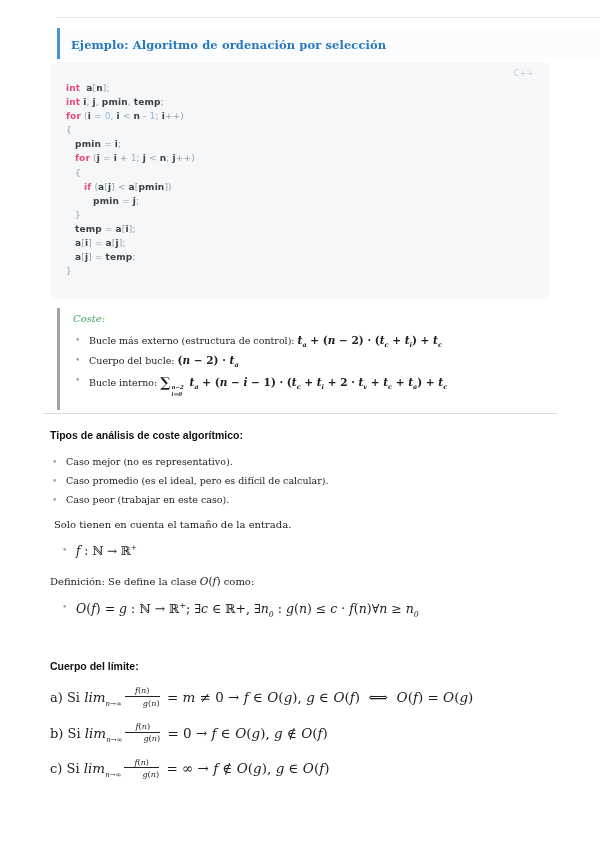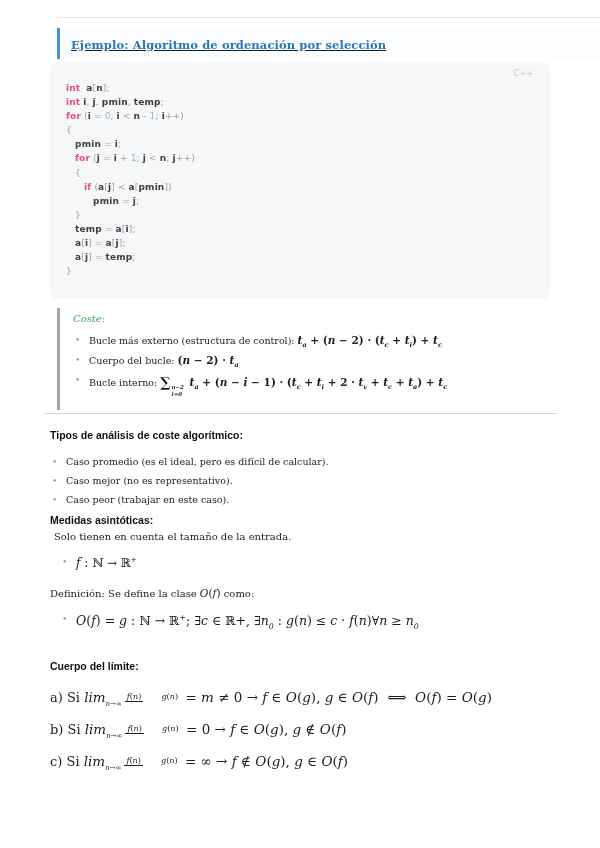--- a/index.html
+++ b/index.html
@@ -4,21 +4,21 @@
 <style>
   html,body{margin:0;padding:0;background:#ffffff;}
   body{width:600px;height:848px;font-family:"DejaVu Serif",serif;color:#1c1c1c;}
   .page{position:relative;width:600px;height:848px;overflow:hidden;background:#fff;}
 
   
   .top-rule{position:absolute;top:17px;left:57px;right:0;height:1px;background:#e7e7e7;}
 
   
   .callout-heading{position:absolute;top:28px;left:57px;right:0;background:#fbfcfd;
-    border-left:3px solid #4694d8;padding:6px 8px 6px 11px;box-sizing:border-box;text-decoration:underline;}
+    border-left:3px solid #4694d8;padding:6px 8px 6px 11px;box-sizing:border-box;}
   .heading-text{color:#2878be;font-weight:bold;font-size:11.5px;letter-spacing:0.1px;
     font-family:"DejaVu Serif",serif;}
 
   
   .code-block{position:absolute;top:62px;left:50px;width:500px;height:237px;
     background:#f6f7f8;border-radius:8px;padding:7px 16px 10px 16px;box-sizing:border-box;
     font-family:"DejaVu Sans","Liberation Sans",sans-serif;}
   .code-lang{text-align:right;color:#c9cdd2;font-size:8px;margin-bottom:3px;letter-spacing:0.5px;}
   .code-lines{font-size:9px;line-height:14.1px;white-space:pre;letter-spacing:0.15px;}
   .tok-k{color:#e84a7f;font-weight:600;}
@@ -37,21 +37,21 @@
 
   
   .m{font-family:"DejaVu Serif",serif;}
   .m i{font-style:italic;}
   .m sub,.m sup{font-style:italic;line-height:0;}
   .m sub{font-size:0.62em;}
   .m sup{font-size:0.62em;}
   .bigsum{font-size:1.3em;font-style:normal;vertical-align:-1px;}
   .sumlim{display:inline-flex;flex-direction:column;font-size:0.52em;line-height:1.15;
     font-style:italic;vertical-align:-3px;margin:0 2px 0 1px;text-align:left;}
-  .frac{display:inline-flex;flex-direction:row;text-align:center;vertical-align:middle;
+  .frac{display:inline-flex;flex-direction:column;text-align:center;vertical-align:middle;
     font-size:0.6em;line-height:1.25;margin:0 3px;position:relative;top:-2px;}
   .fnum{border-bottom:0.9px solid #222;padding:0 2px 0.5px 2px;}
   .fden{padding-top:0.5px;margin-left:18px;}
 
   
   .divider{position:absolute;top:413px;left:44px;right:43px;border:none;margin:0;
     border-top:1.6px solid #d9d9d9;}
 
   
   .section{position:absolute;left:50px;right:40px;}
@@ -101,28 +101,27 @@
               <span>i=0</span>
             </span> <i>t</i><sub>a</sub> + (<i>n</i> − <i>i</i> − 1) · (<i>t</i><sub>c</sub> + <i>t</i><sub>i</sub> + 2 · <i>t</i><sub>v</sub> + <i>t</i><sub>c</sub> + <i>t</i><sub>a</sub>) + <i>t</i><sub>c</sub></span></li>
       </ul>
   </div>
 
   <hr class="divider">
 
   <div class="section sec-tipos">
     <div class="sec-heading">Tipos de análisis de coste algorítmico:</div>
     <ul class="bullets">
+        <li>Caso mejor (no es representativo).</li>
         <li>Caso promedio (es el ideal, pero es difícil de calcular).</li>
-        <li>Caso mejor (no es representativo).</li>
         <li>Caso peor (trabajar en este caso).</li>
       </ul>
   </div>
 
   <div class="section sec-medidas">
-    <div class="sec-heading">Medidas asintóticas:</div>
     <p class="intro">Solo tienen en cuenta el tamaño de la entrada.</p>
     <ul class="bullets">
         <li><span class="m"><i>f</i> : ℕ → ℝ<sup>+</sup></span></li>
       </ul>
     <p class="definition">Definición: Se define la clase <span class="m"><i>O</i>(<i>f</i>)</span> como:</p>
     <ul class="bullets class-list">
         <li><span class="m"><i>O</i>(<i>f</i>) = <i>g</i> : ℕ → ℝ<sup>+</sup>; ∃<i>c</i> ∈ ℝ+, ∃<i>n</i><sub>0</sub> : <i>g</i>(<i>n</i>) ≤ <i>c</i> · <i>f</i>(<i>n</i>)∀<i>n</i> ≥ <i>n</i><sub>0</sub></span></li>
       </ul>
   </div>
 

